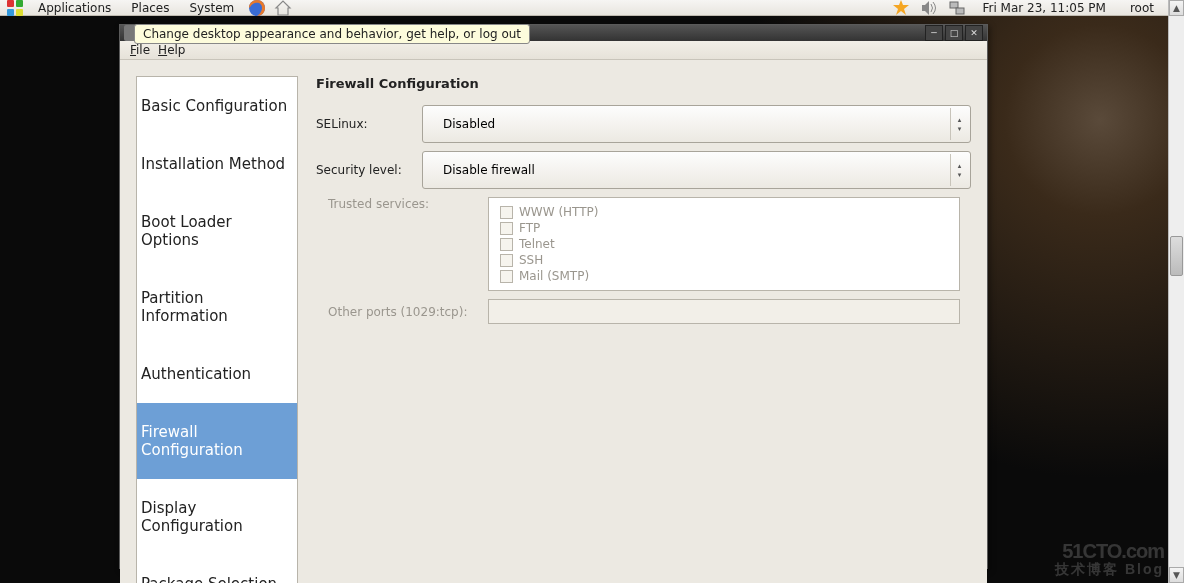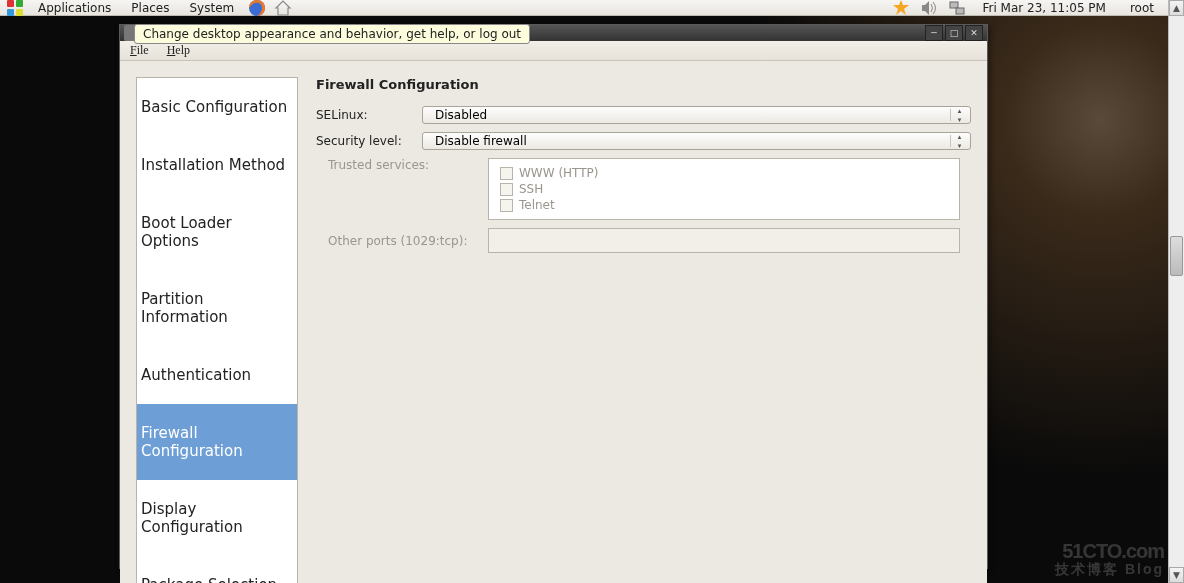--- a/index.html
+++ b/index.html
@@ -123,22 +123,20 @@
   font-size: 9px;
   display: flex; align-items: center; justify-content: center;
 }
 .menubar {
   height: 34px;
   background: linear-gradient(#f2efe8,#e6e2d9);
   border-bottom: 1px solid #c8c4ba;
   display: flex;
   align-items: center;
   padding: 0 6px;
-  gap: 10px;
-  font-family: Liberation Serif, serif;
 }
 .menubar-item { color: #222; padding: 2px 4px; }
 .menubar-item u { text-decoration: underline; }
 .window-body {
   flex: 1;
   display: flex;
   padding: 16px;
   gap: 18px;
   background: #ece9e2;
 }
@@ -178,27 +176,27 @@
 .form-label {
   width: 98px;
   text-align: left;
   color: #222;
   font-size: 12px;
 }
 .form-label.disabled { color: #9a968e; }
 .form-label.wide { width: 152px; }
 .dropdown {
   flex: 1;
-  height: 18px;
+  height: 38px;
   background: linear-gradient(#fdfdfd,#ece9e2);
   border: 1px solid #a8a49a;
   border-radius: 3px;
   display: flex;
   align-items: center;
-  padding: 0 12px;
+  padding: 0 20px;
   position: relative;
 }
 .dropdown-arrow {
   position: absolute;
   right: 2px; top: 2px; bottom: 2px;
   width: 18px;
   border-left: 1px solid #c8c4ba;
   display: flex;
   flex-direction: column;
   align-items: center;
@@ -362,25 +360,33 @@
 
       <div class="services-row">
         <div class="form-label disabled wide" style="margin-left:12px">Trusted services:</div>
         <div class="services-box" id="services-box">
             <div class="check-row">
               <div class="check-box"></div>
               <span>WWW (HTTP)</span>
             </div>
             <div class="check-row">
               <div class="check-box"></div>
-              <span>SSH</span>
+              <span>FTP</span>
             </div>
             <div class="check-row">
               <div class="check-box"></div>
               <span>Telnet</span>
+            </div>
+            <div class="check-row">
+              <div class="check-box"></div>
+              <span>SSH</span>
+            </div>
+            <div class="check-row">
+              <div class="check-box"></div>
+              <span>Mail (SMTP)</span>
             </div>
           </div>
       </div>
 
       <div class="form-row">
         <div class="form-label disabled wide" style="margin-left:12px">Other ports (1029:tcp):</div>
         <div class="text-input"></div>
       </div>
     </div>
   </div>

